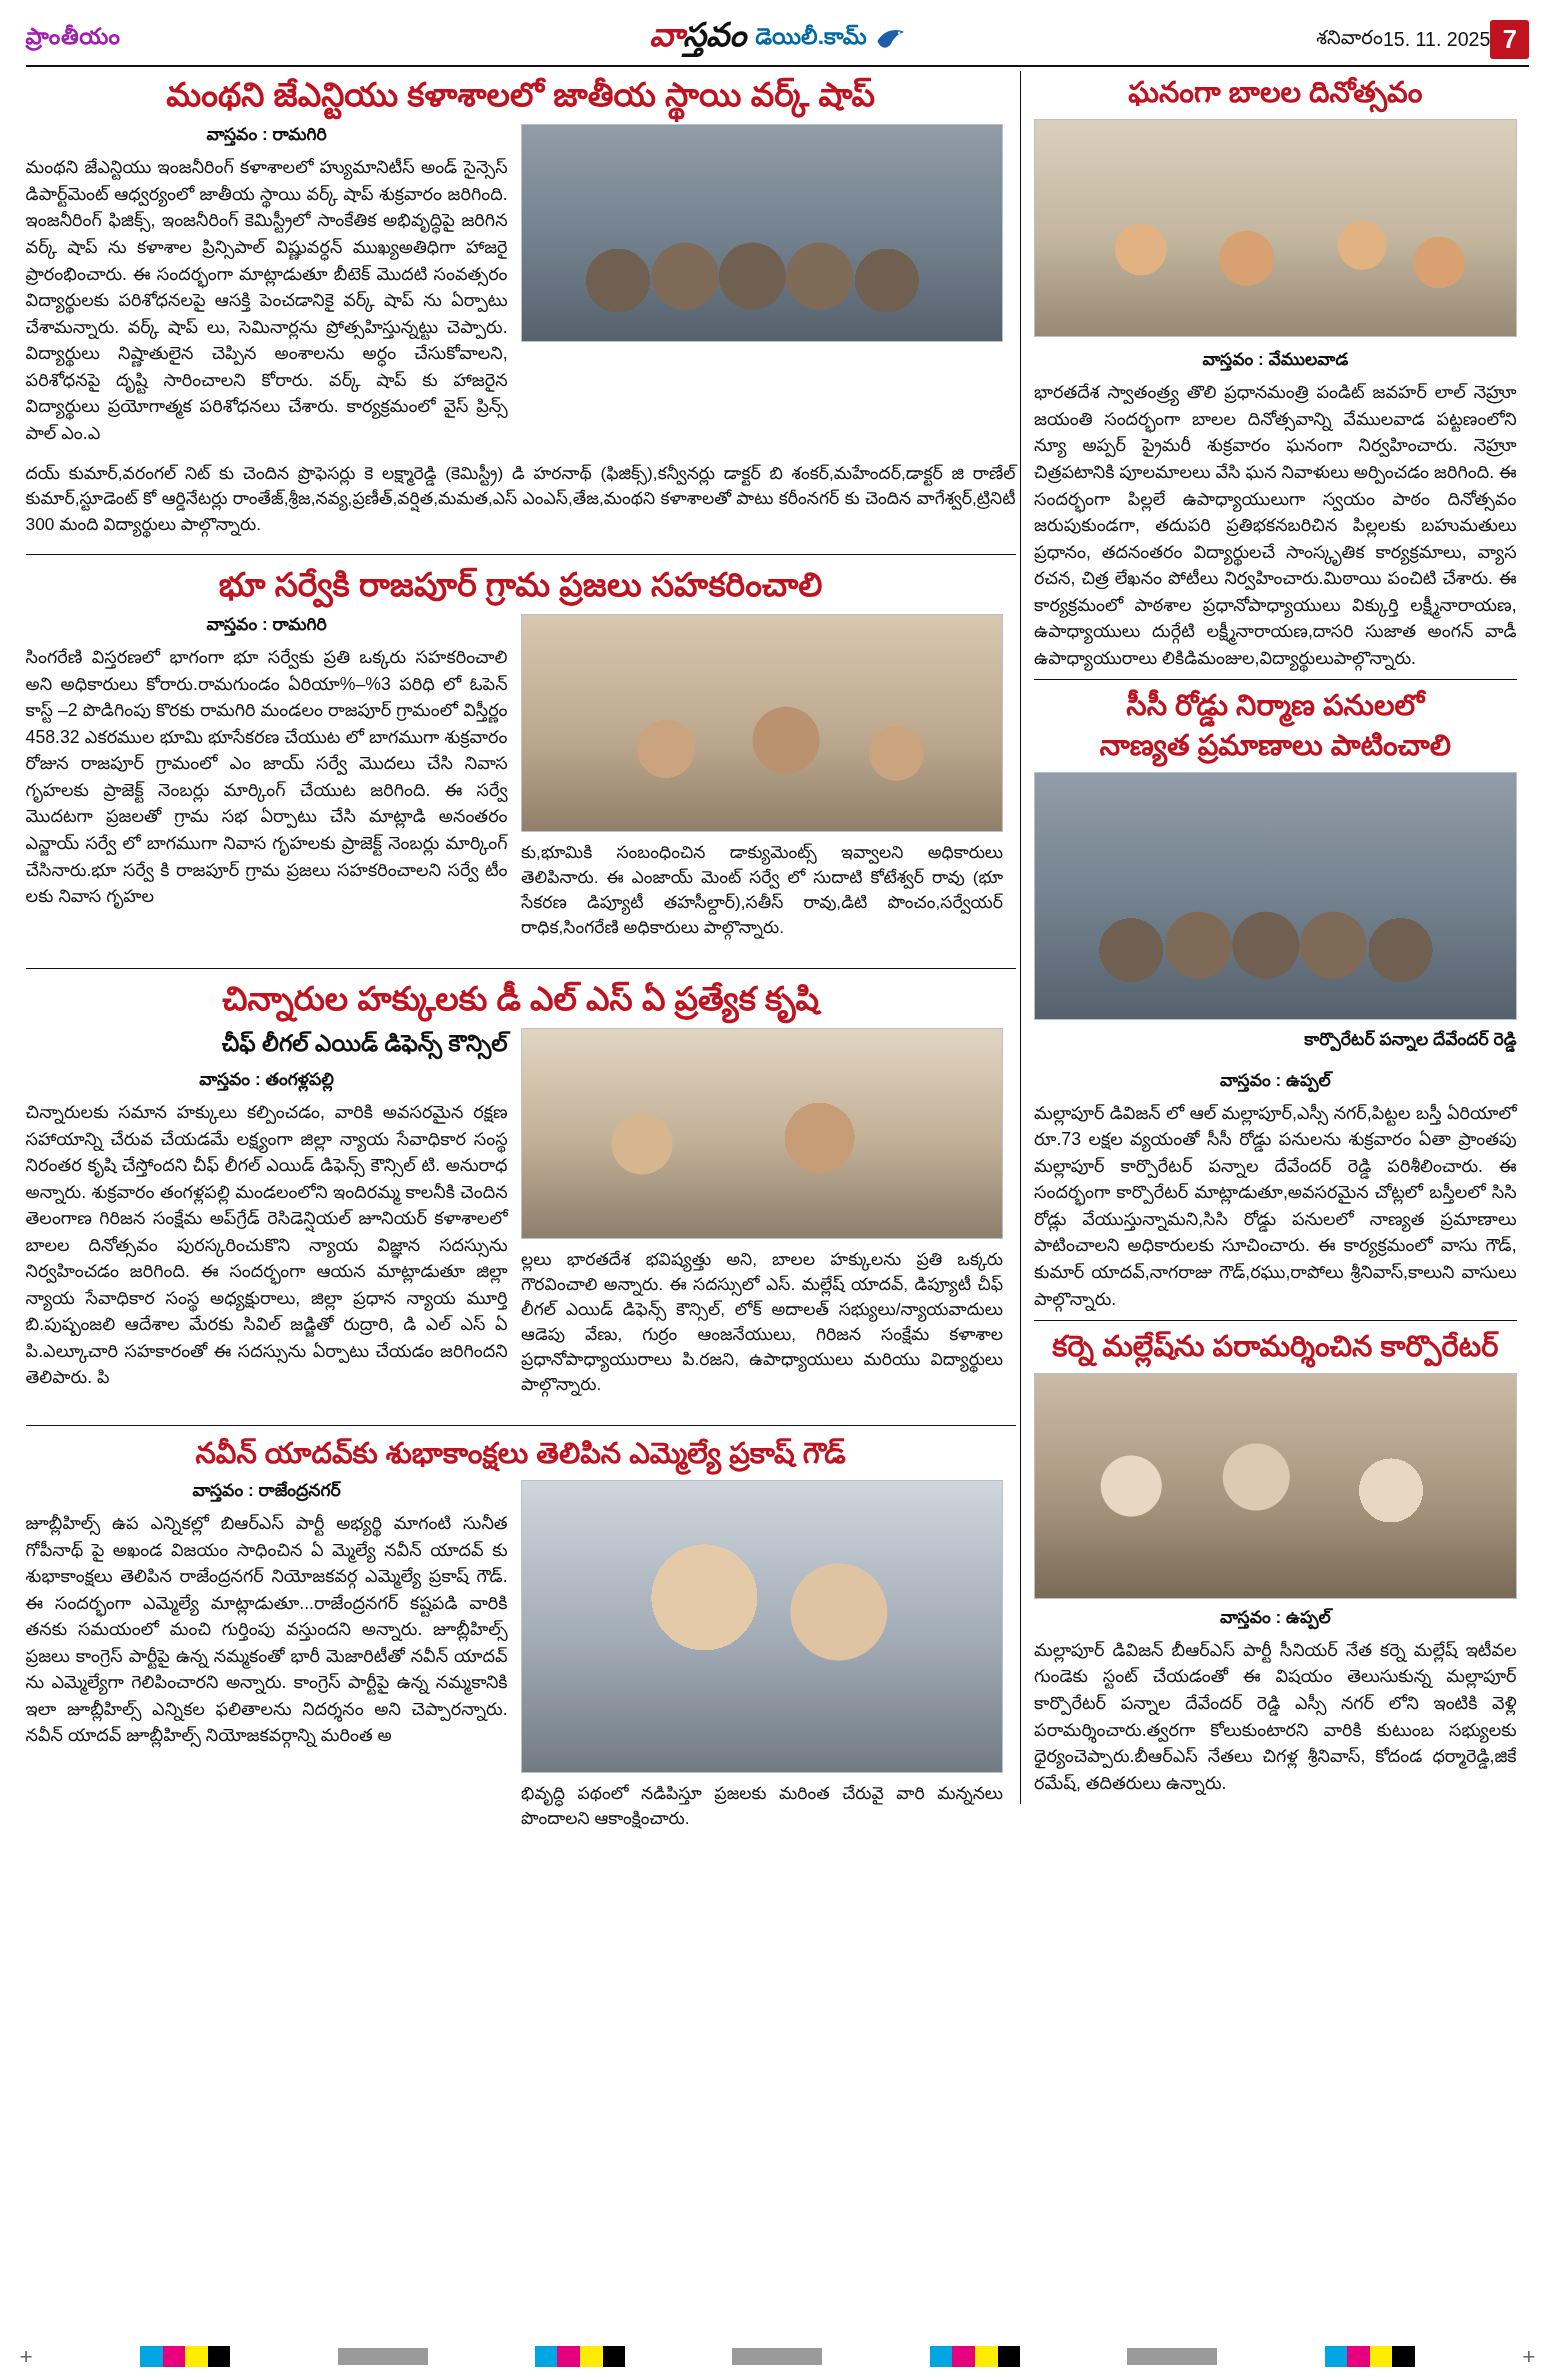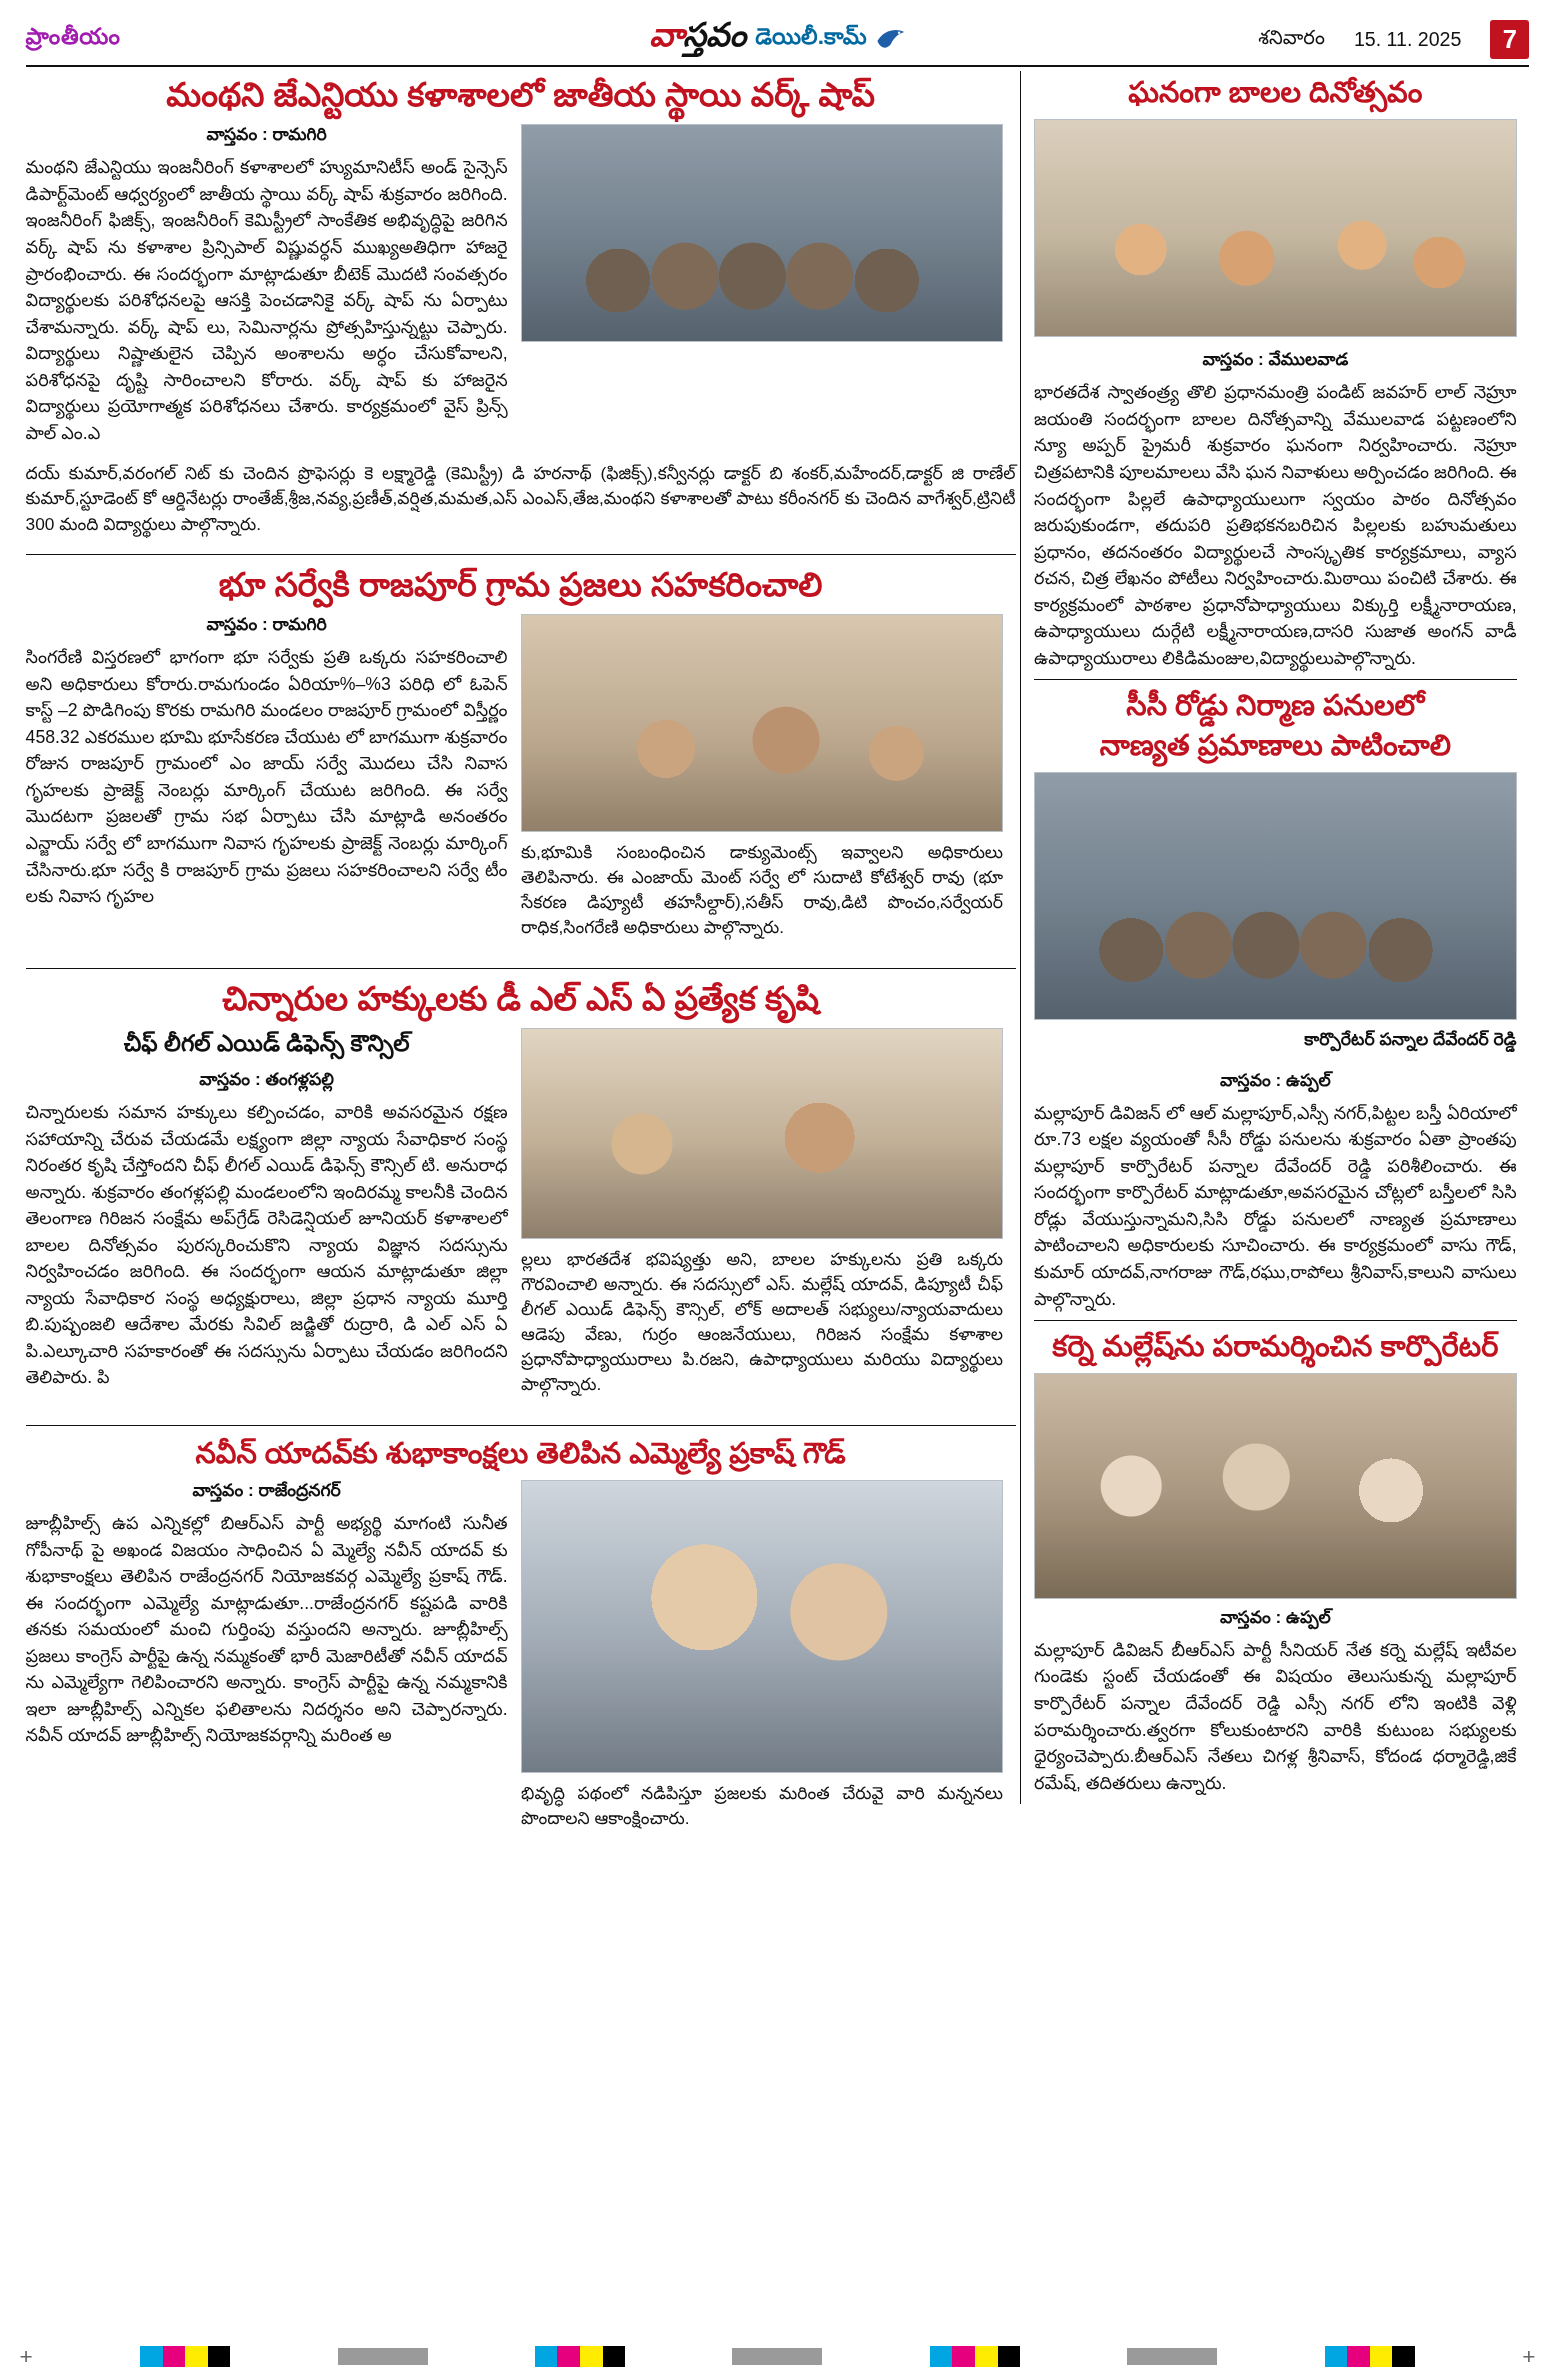--- a/index.html
+++ b/index.html
@@ -48,21 +48,21 @@
     color: #111;
     font-style: italic;
   }
   .brand .red { color:#c1121f; }
   .brand-sub { font-size: 22.6px; font-weight: bold; color:#0369a1; }
   .bird {
     width: 30px; height: 25.6px;
     display:inline-block;
   }
   .masthead-right {
-    display:flex; align-items:center; gap:29px;
+    display:flex; align-items:center; gap:0;
     font-size: 19.6px;
     color:#111;
   }
   .page-num {
     background: #c1121f;
     color:#fff;
     font-size: 25.6px;
     font-weight: bold;
     width: 39px; height: 39px;
     display:flex; align-items:center; justify-content:center;
@@ -86,21 +86,21 @@
     font-size: 33px;
     line-height: 1.25;
     font-weight: bold;
     margin: 3px 0 9px 0;
     text-align: center;
   }
   h2.headline.small { font-size: 29px; }
   h3.subhead {
     font-size: 23px;
     font-weight: bold;
-    text-align: center;
+    text-align: right;
     margin: 1.5px 0 7.5px 0;
     color:#111;
   }
   .byline {
     font-size: 17.3px;
     font-weight: bold;
     margin: 0 0 6px 0;
     text-align: center;
   }
 

